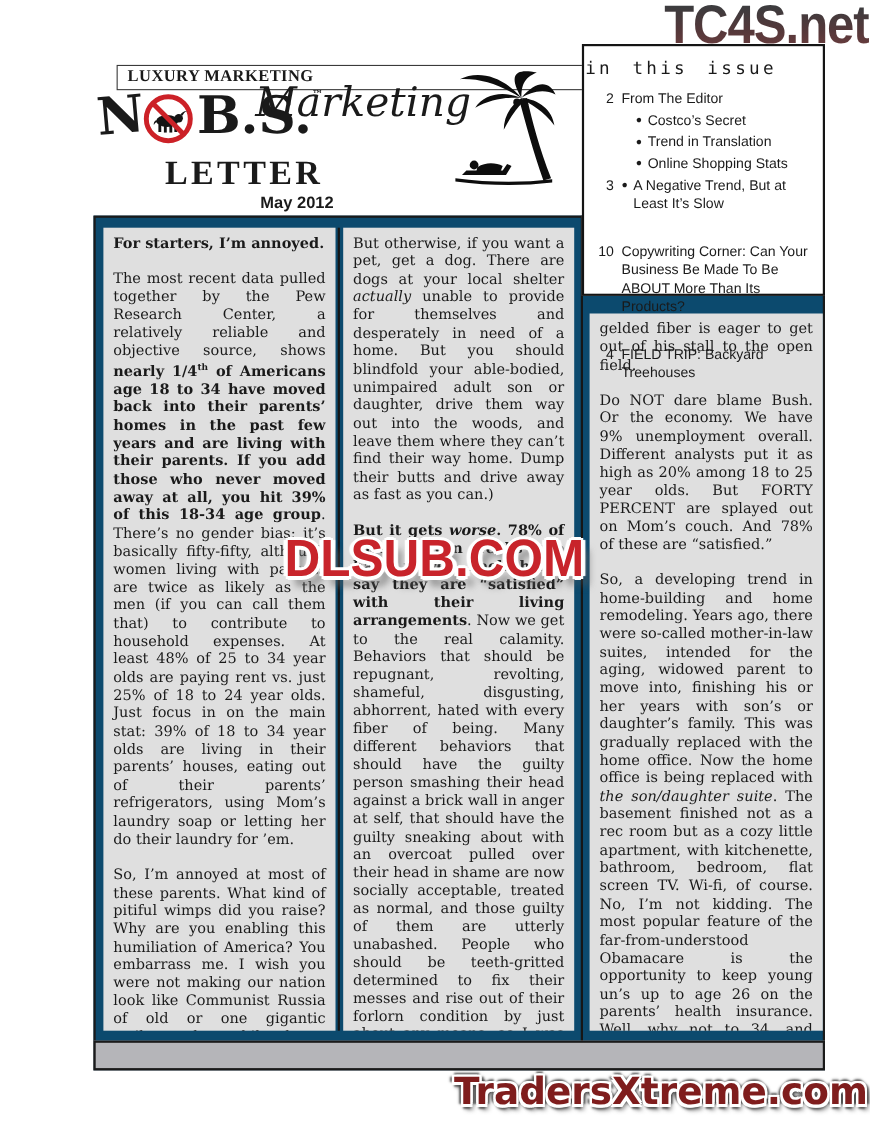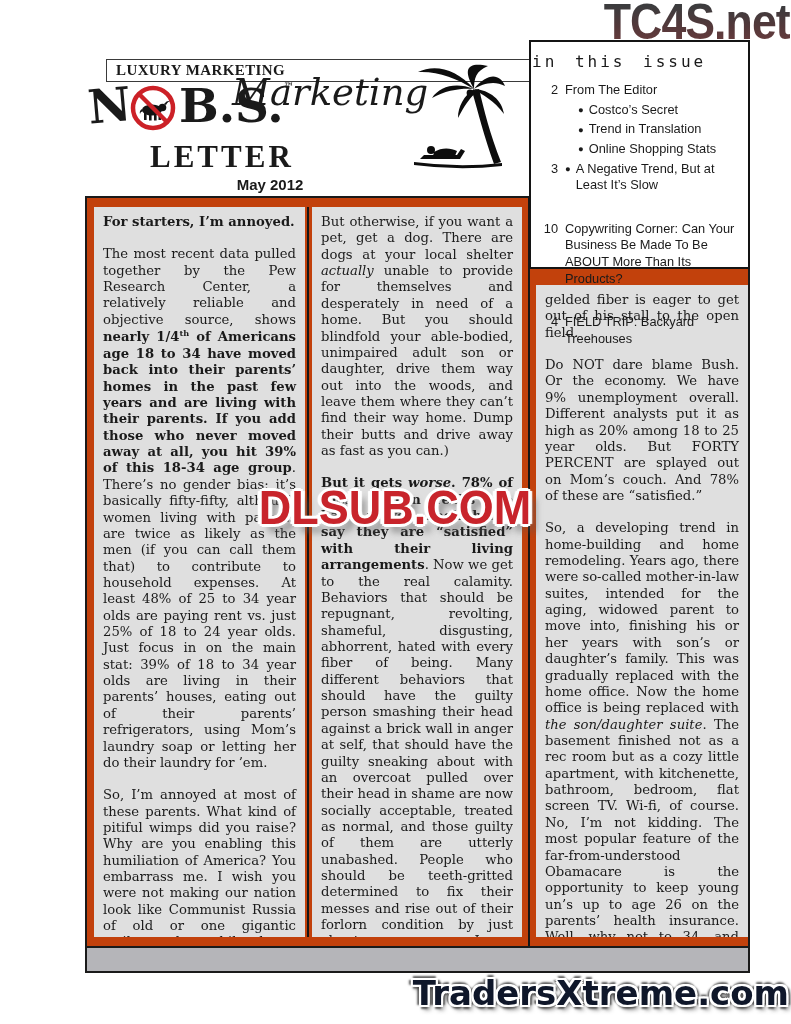--- a/index.html
+++ b/index.html
@@ -15,21 +15,21 @@
     .tc4s{background:linear-gradient(180deg,#3c3c3e 18%,#53383a 60%,#6e3d3e 100%);
           -webkit-background-clip:text;background-clip:text;-webkit-text-fill-color:transparent}
   }
   .dlsub{position:absolute;left:244px;top:482px;width:302px;text-align:center;
         font:900 45px/1.15 "Liberation Sans",sans-serif;color:#c8242b;z-index:40;
         transform:scaleY(1.06);
         text-shadow:-3px 0 0 #fff,3px 0 0 #fff,0 -3px 0 #fff,0 3px 0 #fff,
           -2px -2px 0 #fff,2px -2px 0 #fff,-2px 2px 0 #fff,2px 2px 0 #fff,
           -4px 0 1px #fff,4px 0 1px #fff,7px 8px 7px rgba(90,90,90,.6)}
   .traders{position:absolute;top:976px;right:2px;font:800 34px/1 "DejaVu Sans",sans-serif;
-        color:#0f172a;z-index:40;
+        color:#7f1d1d;z-index:40;
         text-shadow:-2px 0 0 #fff,2px 0 0 #fff,0 -2px 0 #fff,0 2px 0 #fff,
           -2px -2px 0 #fff,2px -2px 0 #fff,-2px 2px 0 #fff,2px 2px 0 #fff,
           -4px 0 2px rgba(70,70,70,.85),4px 0 2px rgba(70,70,70,.85),
           0 -4px 2px rgba(70,70,70,.85),0 4px 2px rgba(70,70,70,.85),
           3px 5px 4px rgba(50,50,50,.5)}
 
   
   .kicker-box{position:absolute;left:106px;top:59px;width:449px;height:23px;
         border:1.5px solid #3a3a3a;display:flex;align-items:center;padding-left:9px;
         font:700 15px "Liberation Serif",serif;letter-spacing:.4px}
@@ -56,21 +56,21 @@
   .irow.mt{margin-top:27px}
   .ipg{flex:none;width:21px;text-align:right;margin-right:7px}
   .itxt{flex:1;display:flex}
   .irow.ind .itxt{padding-left:13px}
   .ib{flex:none;margin-right:5px;font-size:9.5px;padding-top:2.5px}
   .ib:empty{display:none}
   .it{flex:1}
 
   
   .mainbox{position:absolute;left:85px;top:196px;width:665px;height:777px;
-        border:2px solid #1a1a1a;background:#c2410c}
+        border:2px solid #1a1a1a;background:#0c4a6e}
   .col{position:absolute;background:#dfdfdf;top:9px;height:730px;padding:7px 9px;
         overflow:hidden;font-size:13.2px;line-height:1.24;text-align:justify}
   .col1{left:7px;width:211px}
   .col2{left:225px;width:210px}
   .col3{left:449px;top:87px;width:212px;height:652px}
   .vdiv{position:absolute;width:2px;background:#161616}
   .d1{left:220px;top:9px;height:730px}
   .d2{left:441px;top:-2px;height:751px}
   .col p{margin:0 0 16px}
   .col p:last-child{margin-bottom:0}

